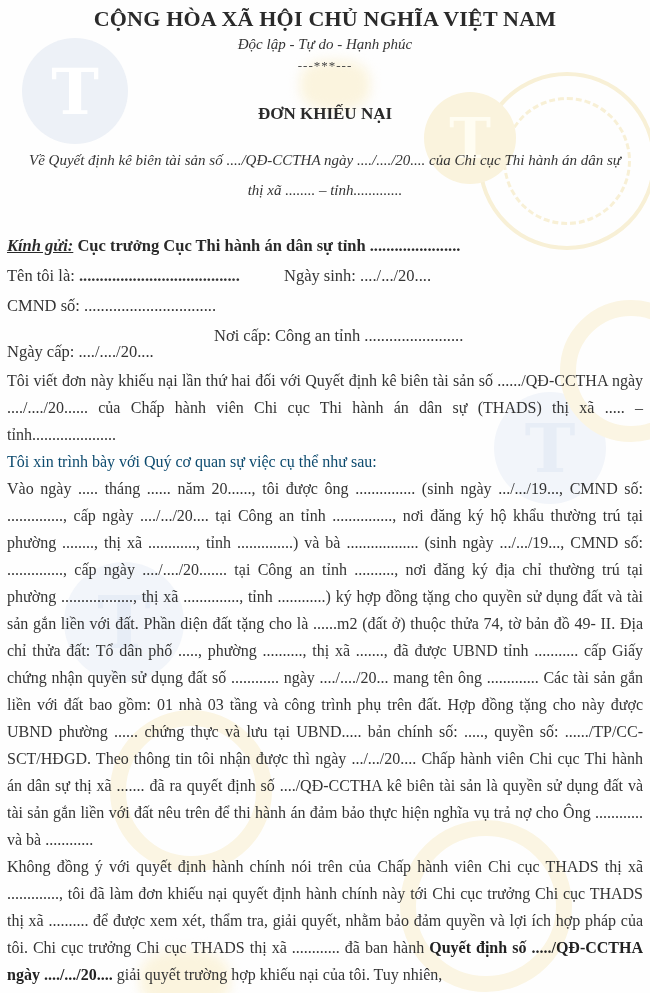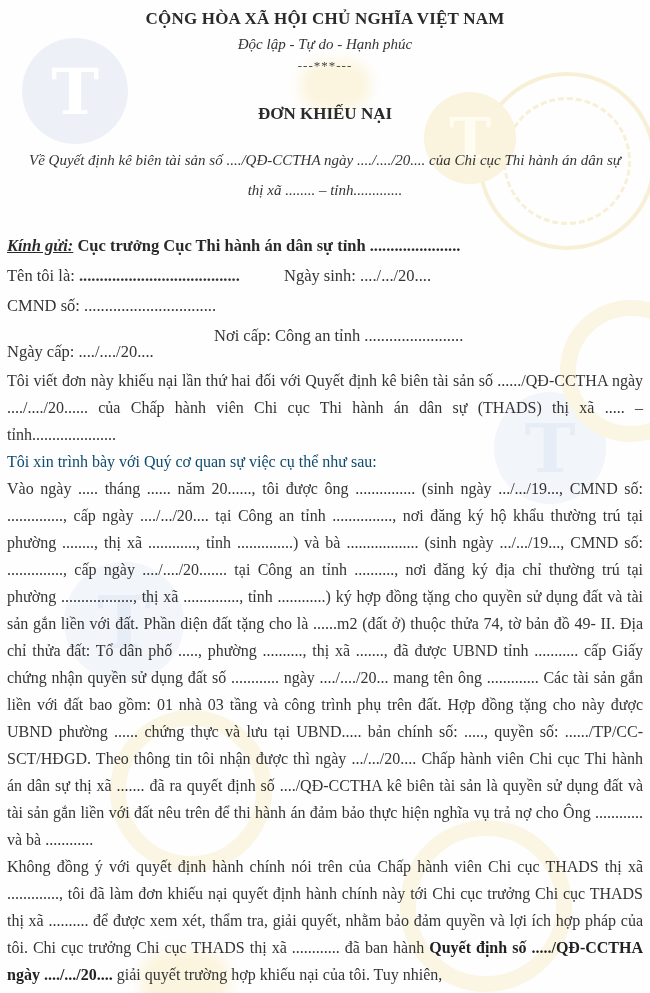--- a/index.html
+++ b/index.html
@@ -18,21 +18,21 @@
   .wm-blue-solid{background:#edf1f7;color:#ffffff;}
   .wm-blue-faint{background:#f2f5fa;color:#e7edf6;}
   .wm-cream-solid{background:#faf3dd;color:#fffdf2;}
   .wm-cream-ring{border:16px solid #fbf5e3;background:transparent;}
   .wm-emblem{border:4px solid #f8f0d6;background:transparent;}
   .wm-emblem .inner{width:72%;height:72%;border:3px dashed #f8f0d6;border-radius:50%;}
   .wm-blob{background:#fbf4de;filter:blur(6px);}
   
   .content{position:relative;z-index:1;padding:6px 7px 0 7px;}
   .center{text-align:center;}
-  .national-title{font-weight:bold;font-size:17px;line-height:25px;color:#2a2a2a;letter-spacing:.2px;}
+  .national-title{font-weight:bold;font-size:22px;line-height:25px;color:#2a2a2a;letter-spacing:.2px;}
   .motto{font-size:15px;line-height:26px;font-style:italic;}
   .sep{font-size:13px;line-height:18px;letter-spacing:1px;color:#444;}
   .doc-title{font-weight:bold;font-size:17px;line-height:24px;margin-top:27px;color:#2a2a2a;font-family:Liberation Serif, serif;}
   .doc-subtitle{font-style:italic;font-size:15px;line-height:30px;margin-top:19px;padding:0 14px;}
   .kinh-gui{margin-top:26px;font-size:16.5px;line-height:30px;font-weight:bold;color:#2a2a2a;}
   .kg-label{font-style:italic;text-decoration:underline;}
   .field-line{font-size:16.5px;line-height:30px;display:flex;}
   .col-a{display:inline-block;width:277px;flex:none;}
   .col-b{display:inline-block;width:207px;flex:none;margin-top:16px;}
   .dots-bold{font-weight:bold;}

